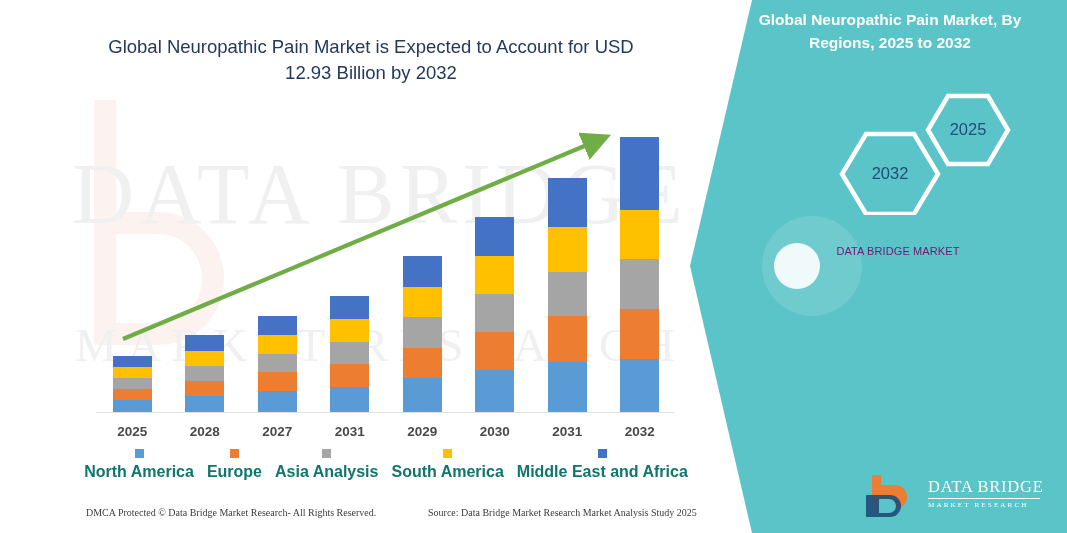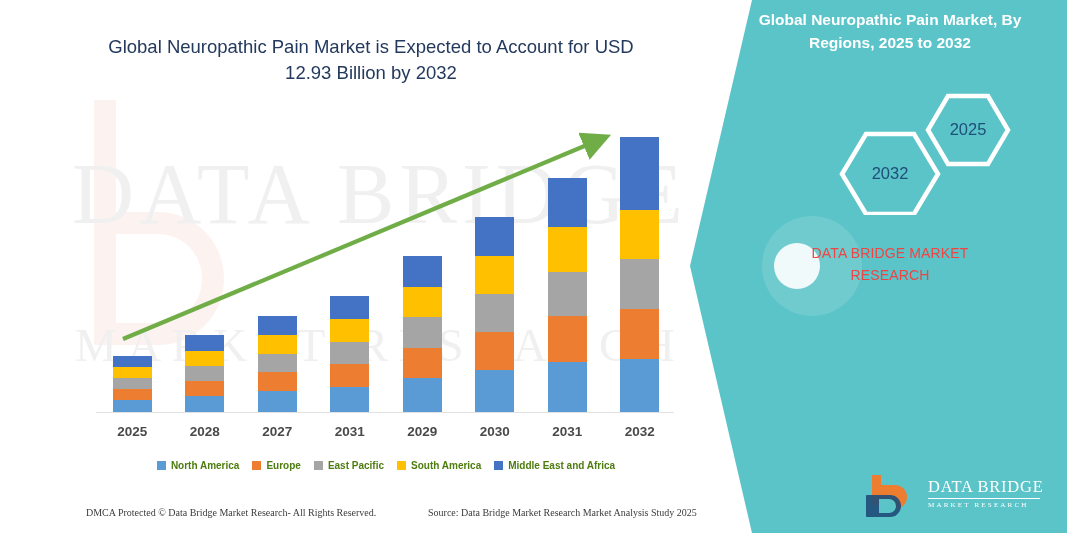--- a/index.html
+++ b/index.html
@@ -33,21 +33,21 @@
   
   #growth-arrow{position:absolute;left:96px;top:120px;width:580px;height:293px;pointer-events:none;}
 
   
   #x-labels{position:absolute;left:96px;top:424px;width:580px;height:20px;}
   .x-label{position:absolute;width:70px;text-align:center;font-size:13.5px;font-weight:bold;color:#4a4a4a;}
 
   
   #legend{position:absolute;left:96px;top:455px;width:580px;height:20px;
           display:flex;justify-content:center;align-items:center;gap:13px;}
-  .lg-item{display:flex;align-items:center;gap:5px;font-size:10px;color:#4d7c0f;font-weight:bold;white-space:nowrap;}
+  .lg-item{display:flex;align-items:center;gap:5px;font-size:16px;color:#0f766e;font-weight:bold;white-space:nowrap;flex-direction:column;}
   .lg-swatch{width:9px;height:9px;display:inline-block;}
 
   
   #footer{position:absolute;left:0;top:507px;width:700px;height:20px;
           font-family:"Liberation Serif",serif;font-size:10px;color:#3c3c3c;}
   #footer .f1{position:absolute;left:86px;top:0;white-space:nowrap;}
   #footer .f2{position:absolute;left:428px;top:0;white-space:nowrap;}
 
   
   #right-panel{position:absolute;left:690px;top:0;width:377px;height:533px;overflow:hidden;}
@@ -58,22 +58,22 @@
                background:rgba(255,255,255,.13);}
   #edge-circle2{position:absolute;left:84px;top:243px;width:46px;height:46px;border-radius:50%;
                background:rgba(255,255,255,.9);}
 
   #right-title{position:absolute;left:40px;top:8px;width:320px;text-align:center;
                color:#ffffff;font-size:15.5px;line-height:1.5;font-weight:700;}
 
   #hexes{position:absolute;left:110px;top:90px;width:230px;height:125px;}
   .hex-label{position:absolute;color:#1f4e79;font-size:16.5px;}
 
-  #brand{position:absolute;left:50px;top:243px;width:300px;text-align:center;
-         color:#ef4444;font-size:14px;line-height:1.55;letter-spacing:.01em;}
+  #brand{position:absolute;left:58px;top:243px;width:300px;text-align:center;
+         color:#701a75;font-size:11px;line-height:1.55;letter-spacing:.01em;}
 
   
   #logo{position:absolute;left:866px;top:473px;width:180px;height:48px;}
   #logo .mark{position:absolute;left:0;top:0;width:58px;height:48px;}
   #logo .txt{position:absolute;left:62px;top:4px;width:118px;}
   #logo .txt .t1{font-family:"Liberation Serif",serif;font-size:16.5px;color:#ffffff;letter-spacing:.045em;}
   #logo .txt .rule{width:112px;height:1px;background:#ffffff;margin:1px 0 2px 0;}
   #logo .txt .t2{font-family:"Liberation Serif",serif;font-size:7.1px;color:#ffffff;letter-spacing:.30em;}
 </style>
 </head>
@@ -176,21 +176,21 @@
         <div class="lg-item">
           <span class="lg-swatch" style="background: rgb(91, 155, 213);"></span>
           <span>North America</span>
         </div>
         <div class="lg-item">
           <span class="lg-swatch" style="background: rgb(237, 125, 49);"></span>
           <span>Europe</span>
         </div>
         <div class="lg-item">
           <span class="lg-swatch" style="background: rgb(165, 165, 165);"></span>
-          <span>East Pacific</span>
+          <span>Asia Analysis</span>
         </div>
         <div class="lg-item">
           <span class="lg-swatch" style="background: rgb(255, 192, 0);"></span>
           <span>South America</span>
         </div>
         <div class="lg-item">
           <span class="lg-swatch" style="background: rgb(68, 114, 196);"></span>
           <span>Middle East and Africa</span>
         </div>
       </div>
@@ -212,21 +212,20 @@
       <svg width="230" height="125" viewBox="0 0 230 125">
         <polygon points="148,6 188,6 208,40 188,74 148,74 128,40" fill="none" stroke="#ffffff" stroke-width="4.5"></polygon>
         <polygon points="66,44 114,44 138,84 114,124 66,124 42,84" fill="none" stroke="#ffffff" stroke-width="4.5"></polygon>
       </svg>
       <div class="hex-label" style="left:138px;top:30px;width:60px;text-align:center;">2025</div>
       <div class="hex-label" style="left:60px;top:74px;width:60px;text-align:center;">2032</div>
     </div>
 
     <div id="brand">
       <div>DATA BRIDGE MARKET</div>
-      <div>RESEARCH</div>
     </div>
   </div>
 
   <div id="logo">
     <svg class="mark" viewBox="0 0 58 48">
       <rect x="6" y="2" width="9" height="30" fill="#ed7d31"></rect>
       <path d="M15 12 h14 a12 12 0 0 1 0 24 h-14 z" fill="#ed7d31"></path>
       <path d="M2 22 h22 a11 11 0 0 1 0 22 h-22 a11 11 0 0 1 0 -22 z" fill="#1f4e79" opacity="0.92"></path>
       <path d="M13 26 h10 a7 7 0 0 1 0 14 h-10 z" fill="#5bc4c8"></path>
     </svg>

